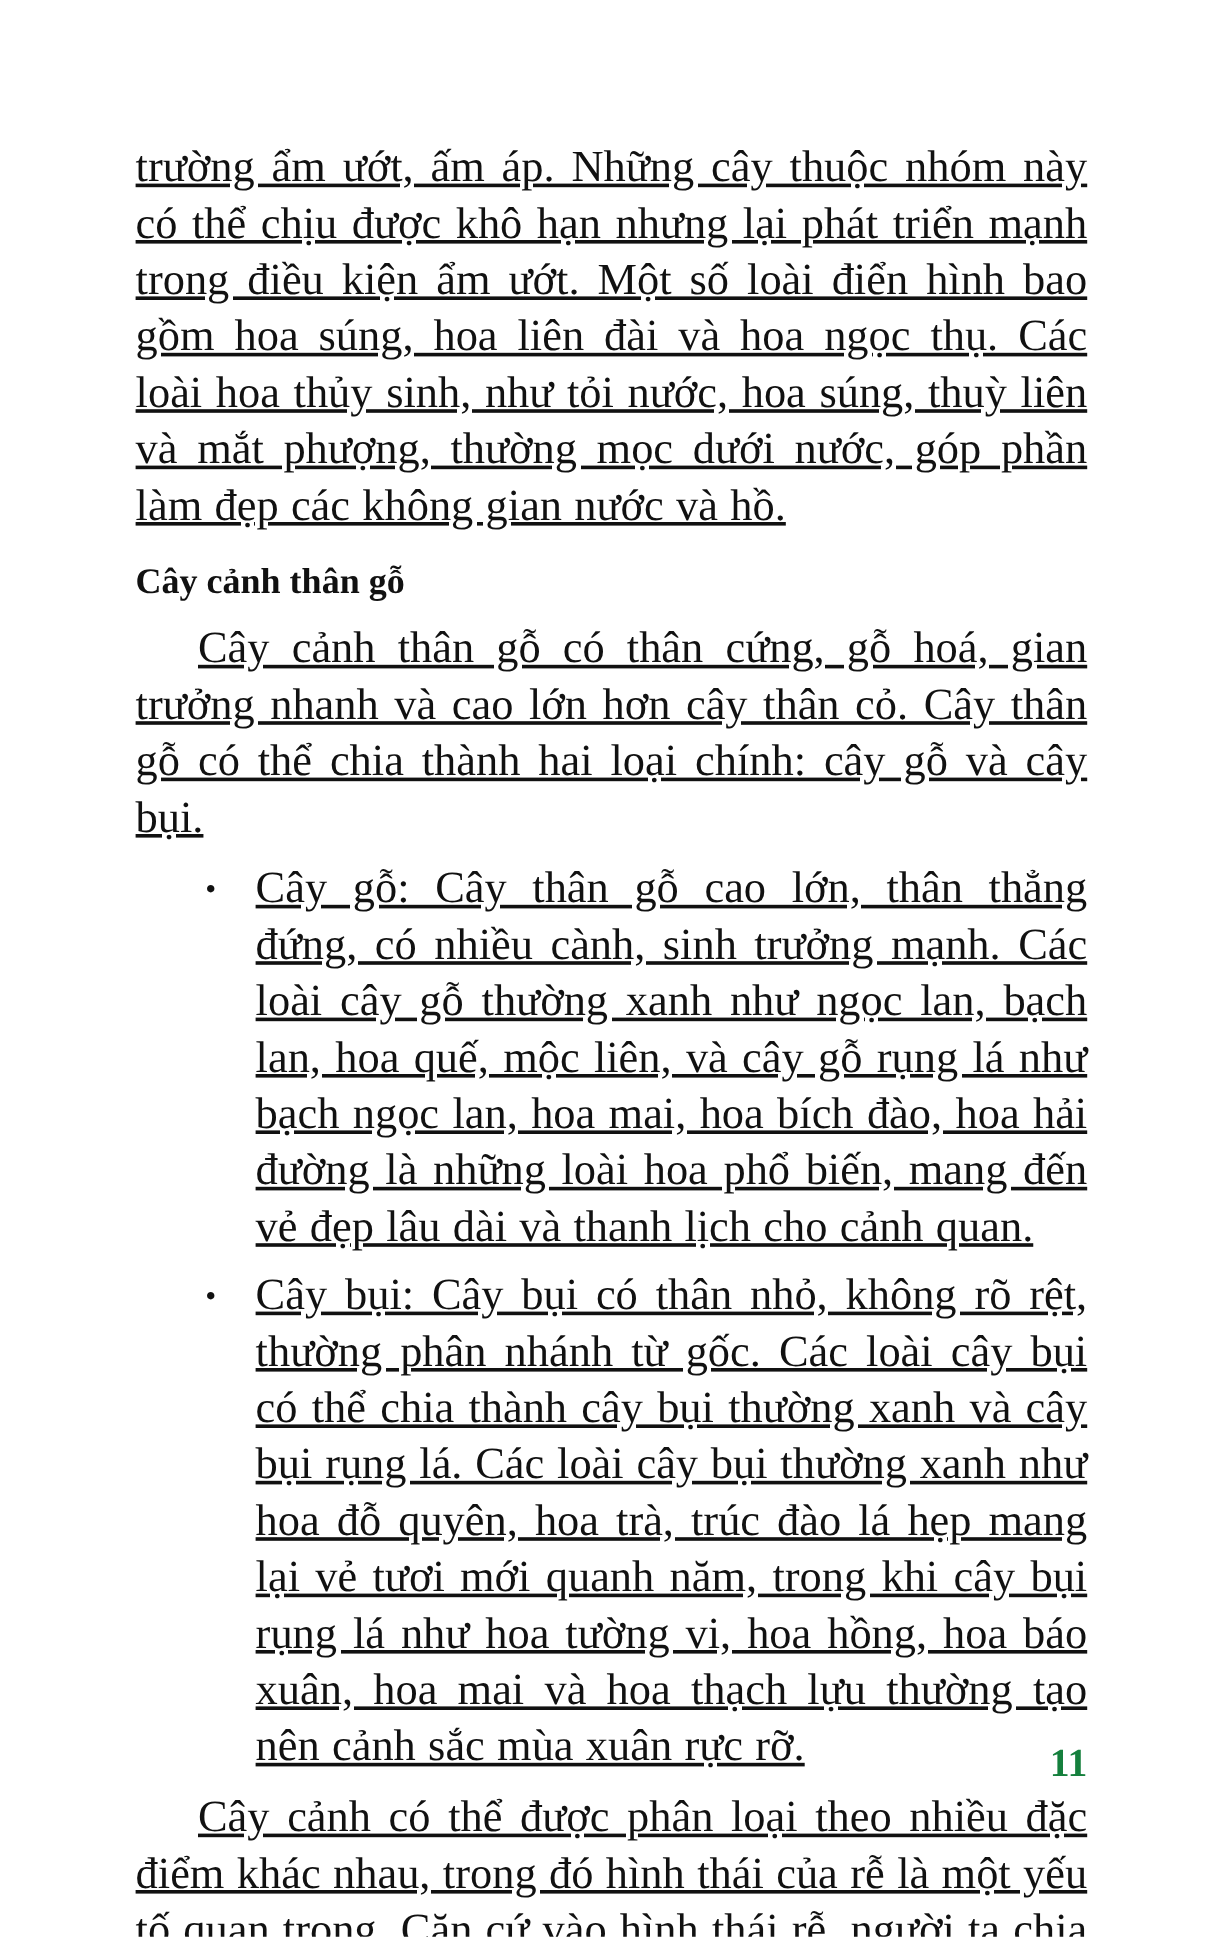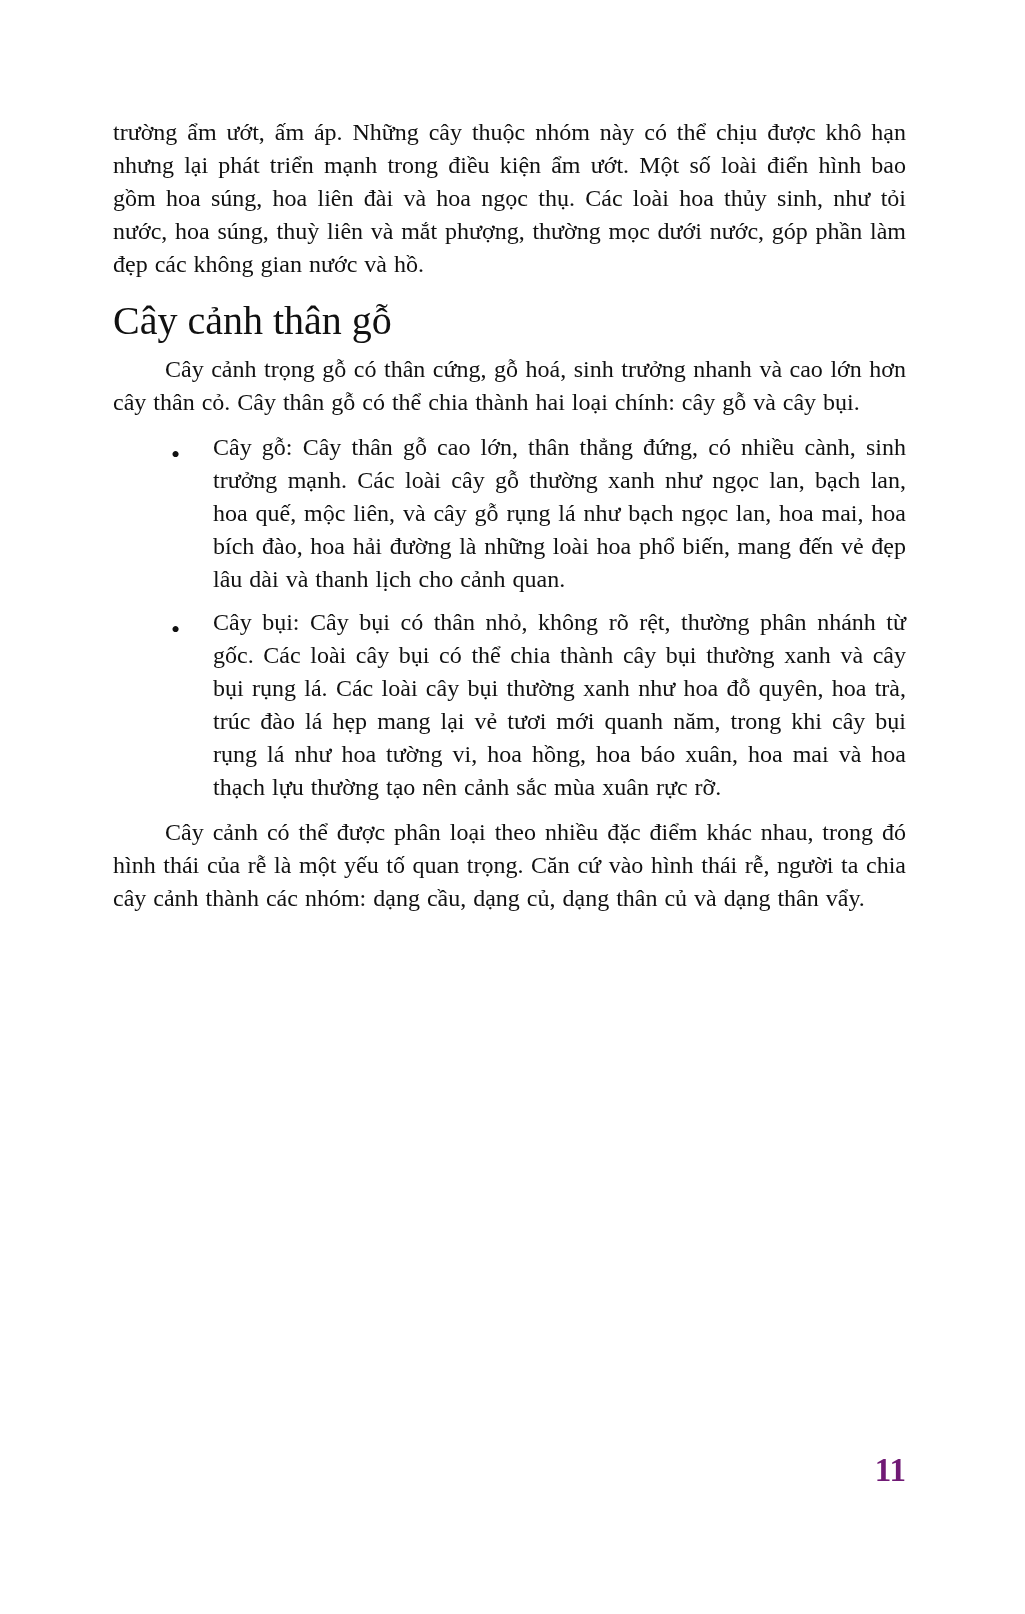--- a/index.html
+++ b/index.html
@@ -15,34 +15,35 @@
     color: #111111;
     overflow: hidden;
   }
   .page {
     position: absolute;
     left: 113px;
     top: 116px;
     width: 793px;
   }
   .body-text {
-    font-size: 24px;
-    line-height: 33px;
+    font-size: 37px;
+    line-height: 47px;
     text-align: justify;
     text-justify: inter-word;
     margin: 0;
     word-spacing: 1px;
+    text-decoration: underline;
   }
   .para-indent {
     text-indent: 52px;
   }
   .section-heading {
-    font-size: 40px;
+    font-size: 30px;
     line-height: 44px;
-    font-weight: normal;
+    font-weight: bold;
     margin: 18px 0 10px 0;
     text-align: left;
   }
   .intro-para {
     margin-bottom: 4px;
   }
   ul.bullet-list {
     list-style: none;
     margin: 6px 0 0 0;
     padding: 0;
@@ -63,33 +64,33 @@
     margin-top: 12px;
   }
   .page-number {
     position: absolute;
     left: 113px;
     top: 1452px;
     width: 793px;
     text-align: right;
     font-size: 33px;
     font-weight: bold;
-    color: #701a75;
+    color: #15803d;
   }
 </style>
 </head>
 <body>
 
 <div class="page">
 
   <p class="body-text">trường ẩm ướt, ấm áp. Những cây thuộc nhóm này có thể chịu được khô hạn nhưng lại phát triển mạnh trong điều kiện ẩm ướt. Một số loài điển hình bao gồm hoa súng, hoa liên đài và hoa ngọc thụ. Các loài hoa thủy sinh, như tỏi nước, hoa súng, thuỳ liên và mắt phượng, thường mọc dưới nước, góp phần làm đẹp các không gian nước và hồ.</p>
 
   <h2 class="section-heading">Cây cảnh thân gỗ</h2>
 
-  <p class="body-text para-indent intro-para">Cây cảnh trọng gỗ có thân cứng, gỗ hoá, sinh trưởng nhanh và cao lớn hơn cây thân cỏ. Cây thân gỗ có thể chia thành hai loại chính: cây gỗ và cây bụi.</p>
+  <p class="body-text para-indent intro-para">Cây cảnh thân gỗ có thân cứng, gỗ hoá, gian trưởng nhanh và cao lớn hơn cây thân cỏ. Cây thân gỗ có thể chia thành hai loại chính: cây gỗ và cây bụi.</p>
 
   <ul class="bullet-list">
     <li>
       <span class="bullet-marker">•</span>
       <span class="body-text" style="display:block;margin-top:12px;">Cây gỗ: Cây thân gỗ cao lớn, thân thẳng đứng, có nhiều cành, sinh trưởng mạnh. Các loài cây gỗ thường xanh như ngọc lan, bạch lan, hoa quế, mộc liên, và cây gỗ rụng lá như bạch ngọc lan, hoa mai, hoa bích đào, hoa hải đường là những loài hoa phổ biến, mang đến vẻ đẹp lâu dài và thanh lịch cho cảnh quan.</span>
     </li>
     <li>
       <span class="bullet-marker">•</span>
       <span class="body-text" style="display:block;">Cây bụi: Cây bụi có thân nhỏ, không rõ rệt, thường phân nhánh từ gốc. Các loài cây bụi có thể chia thành cây bụi thường xanh và cây bụi rụng lá. Các loài cây bụi thường xanh như hoa đỗ quyên, hoa trà, trúc đào lá hẹp mang lại vẻ tươi mới quanh năm, trong khi cây bụi rụng lá như hoa tường vi, hoa hồng, hoa báo xuân, hoa mai và hoa thạch lựu thường tạo nên cảnh sắc mùa xuân rực rỡ.</span>
     </li>

